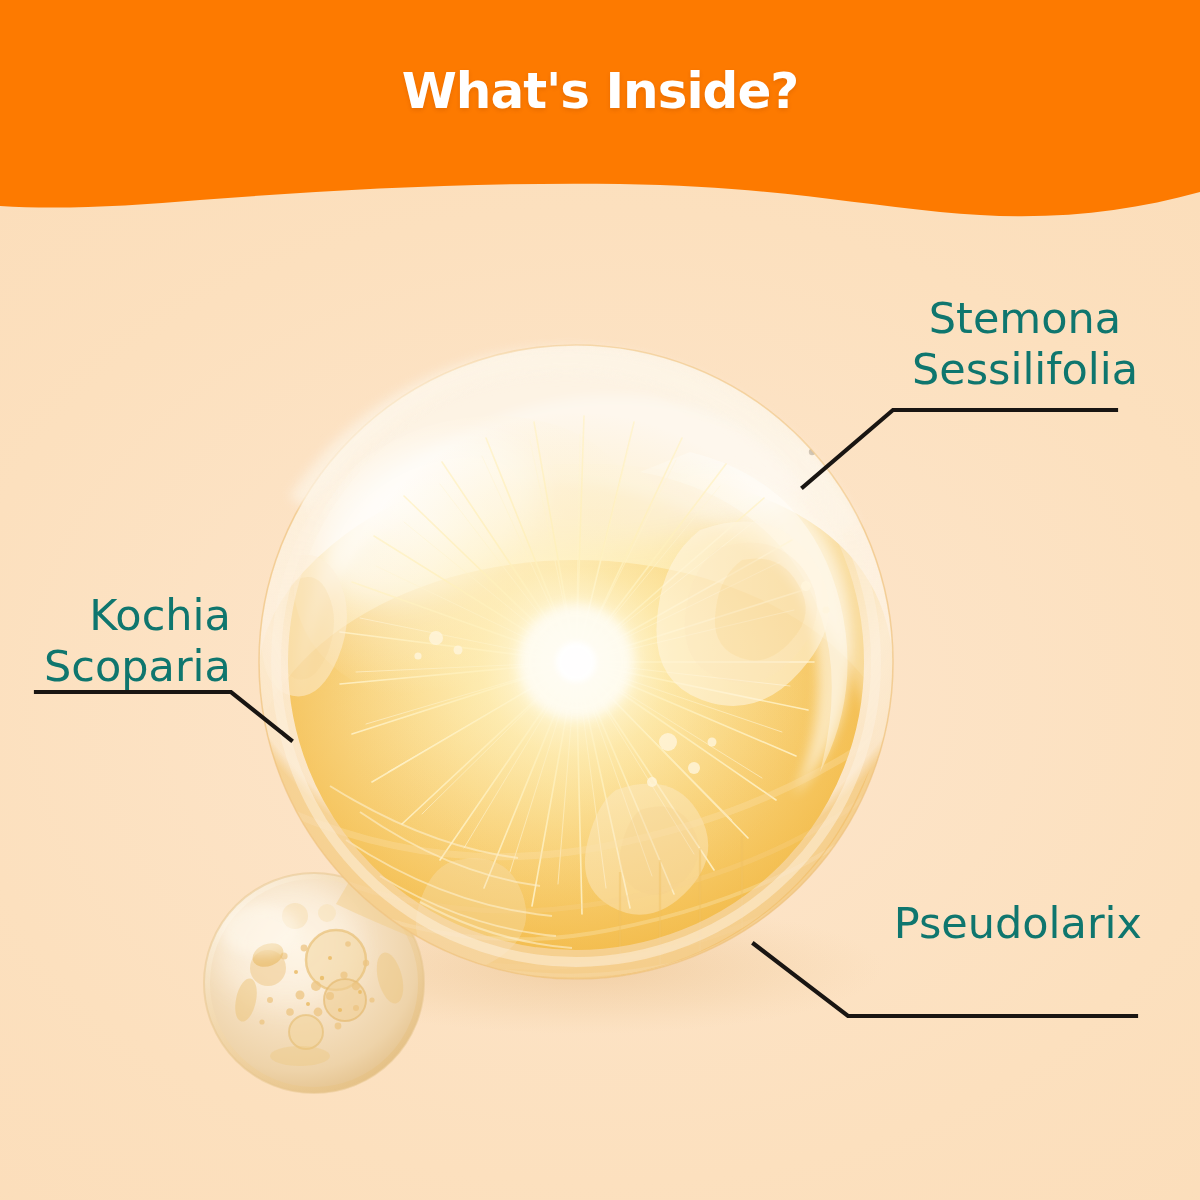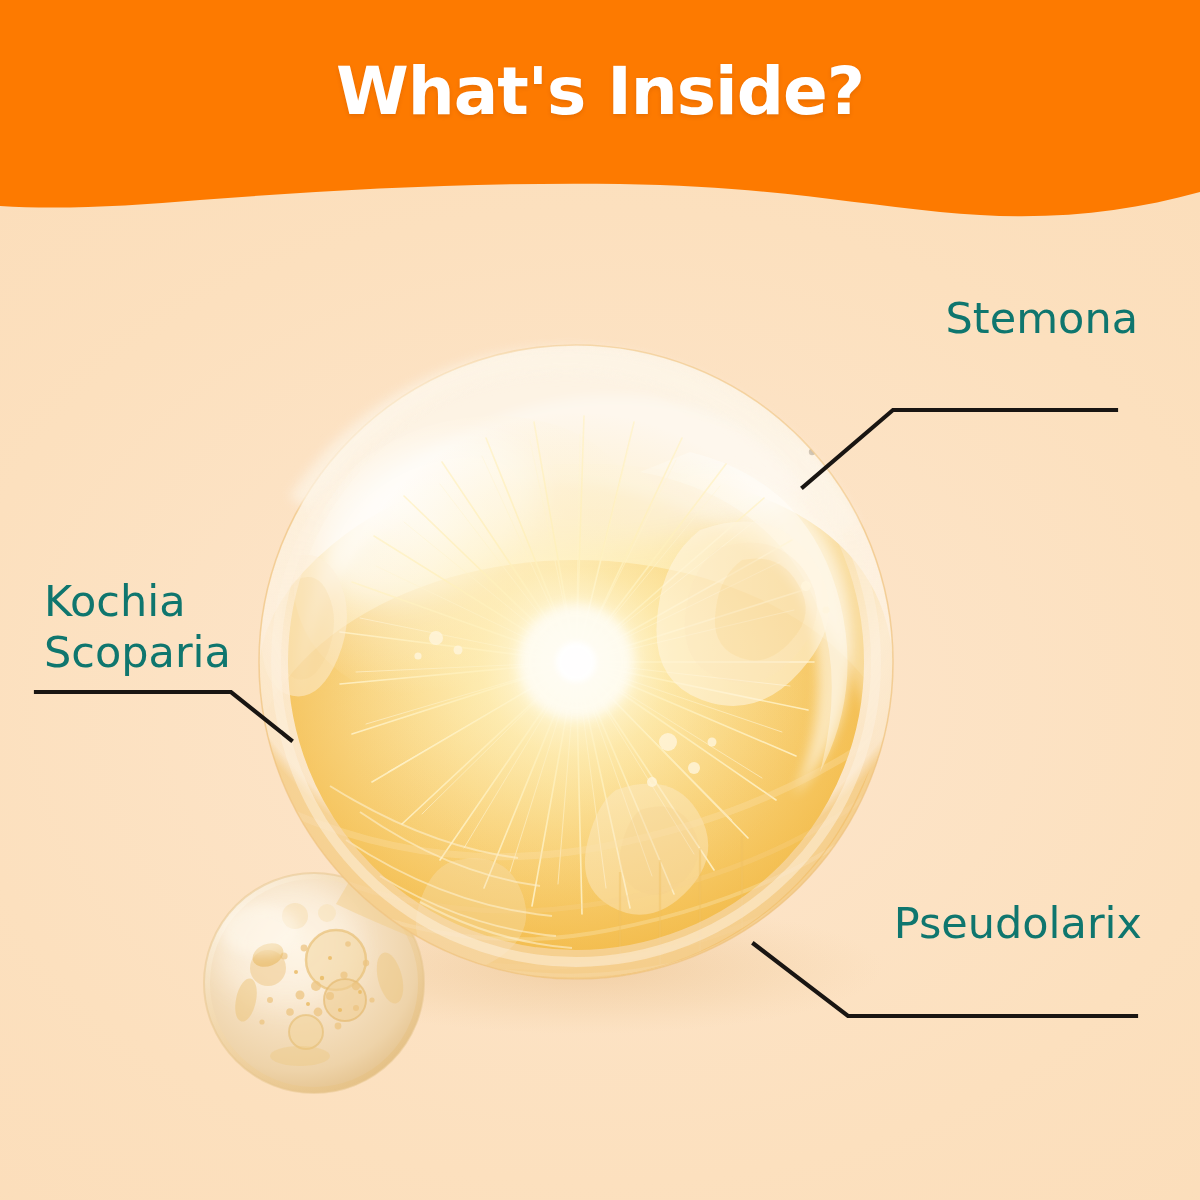--- a/index.html
+++ b/index.html
@@ -19,41 +19,41 @@
 
   
   .banner { position:absolute; left:0; top:0; width:1200px; height:240px; }
   .banner svg { display:block; }
   .banner-title {
     position:absolute; left:0; top:0; width:1200px; height:182px;
     display:flex; align-items:center; justify-content:center;
     color:#ffffff;
     font-family:"DejaVu Sans", sans-serif;
     font-weight:bold;
-    font-size:66px;
+    font-size:50px;
     letter-spacing:-1px;
     text-shadow:0 2px 4px rgba(120,45,0,.16);
     white-space:nowrap;
   }
 
   
   .art { position:absolute; left:0; top:0; width:1200px; height:1200px; }
 
   
   .label {
     position:absolute;
     color:#0f766e;
     font-family:"DejaVu Sans", sans-serif;
     font-size:43px;
     line-height:1.18;
     white-space:nowrap;
   }
   .label .ln { display:block; }
   .lbl-stemona      { right:62px;  top:293px;  text-align:center; }
-  .lbl-kochia       { left:44px;   top:576px;  text-align:left; }
+  .lbl-kochia       { left:44px;   top:590px;  text-align:right; }
   .lbl-pseudolarix  { right:58px;  top:898px;  text-align:right; }
   .lbl-stemona .ln, .lbl-kochia .ln, .lbl-pseudolarix .ln { display:block; }
 </style>
 </head>
 <body>
 
 <div id="stage">
 
   <div class="bg"></div>
 
@@ -358,20 +358,21 @@
       <path d="M0 0 H1200 V192 C1120 214 1040 222 940 212
                C840 202 760 186 620 184
                C470 182 330 190 200 200
                C130 206 60 210 0 206 Z" fill="#fd7a00"></path>
     </svg>
     <div class="banner-title">What's Inside?</div>
   </div>
 
   <div class="label lbl-stemona">
     <span class="ln">Stemona</span>
+    <span class="ln">Sessilifolia</span>
   </div>
 
   <div class="label lbl-kochia">
     <span class="ln">Kochia</span>
     <span class="ln">Scoparia</span>
   </div>
 
   <div class="label lbl-pseudolarix">
     <span class="ln">Pseudolarix</span>
   </div>

